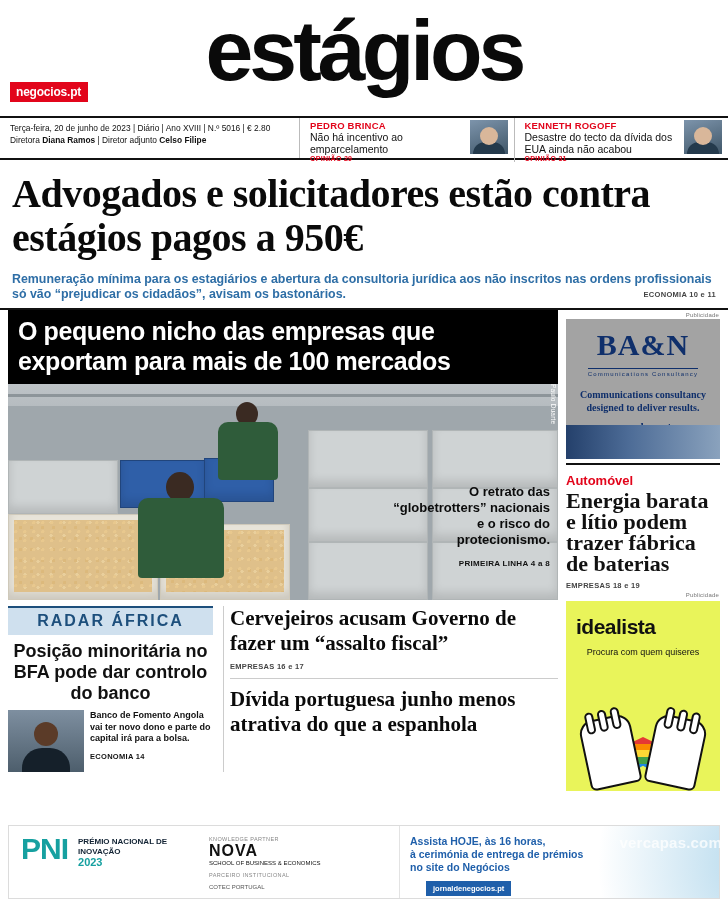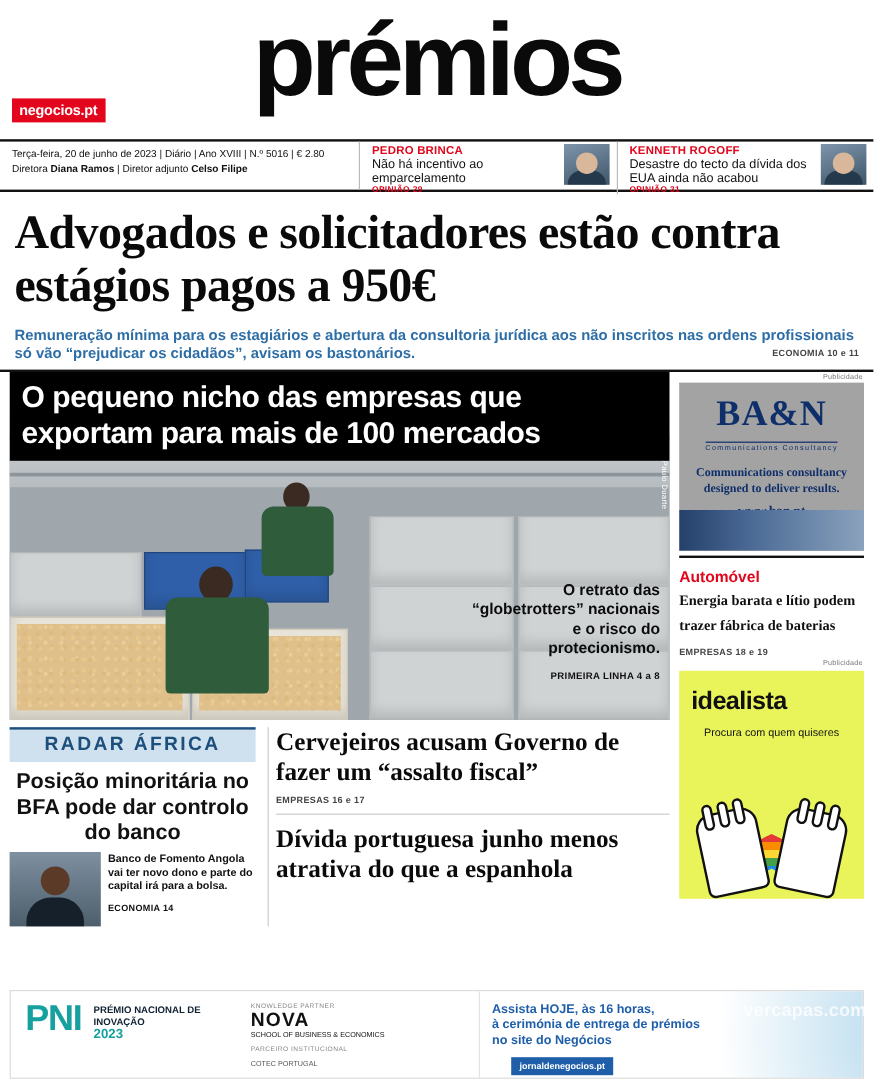--- a/index.html
+++ b/index.html
@@ -330,21 +330,21 @@
   }
   .auto-block { padding-top: 8px; border-top: 2px solid #111; margin-top: 4px; }
   .auto-kicker {
     color: #e2051b;
     font-weight: bold;
     font-size: 13px;
     padding-bottom: 2px;
   }
   .auto-block h3 {
     font-family: "Liberation Serif", serif;
-    font-size: 12px;
+    font-size: 22px;
     line-height: 21px;
     font-weight: bold;
     color: #111;
   }
   .auto-block .ref {
     font-size: 7.5px;
     font-weight: bold;
     color: #444;
     letter-spacing: .3px;
     padding-top: 7px;
@@ -435,21 +435,21 @@
   }
   .brandrow { display:flex; gap:8px; align-items:center; padding-top:8px; }
   .logos-small { font-size:6px; color:#555; padding-top:6px; }
 </style>
 </head>
 <body>
 
 <div class="page">
 
   <div class="masthead">
-    <div class="masthead-title">prémios</div>
+    <div class="masthead-title">estágios</div>
     <div class="site-tag">negocios.pt</div>
   </div>
 
   <div class="infobar">
     <div class="issue-info">
       <div>Terça-feira, 20 de junho de 2023 | Diário | Ano XVIII | N.º 5016 | € 2.80</div>
       <div>
         <span>Diretora </span><b>Diana Ramos</b><span> | Diretor adjunto </span><b>Celso Filipe</b>
       </div>
     </div>

